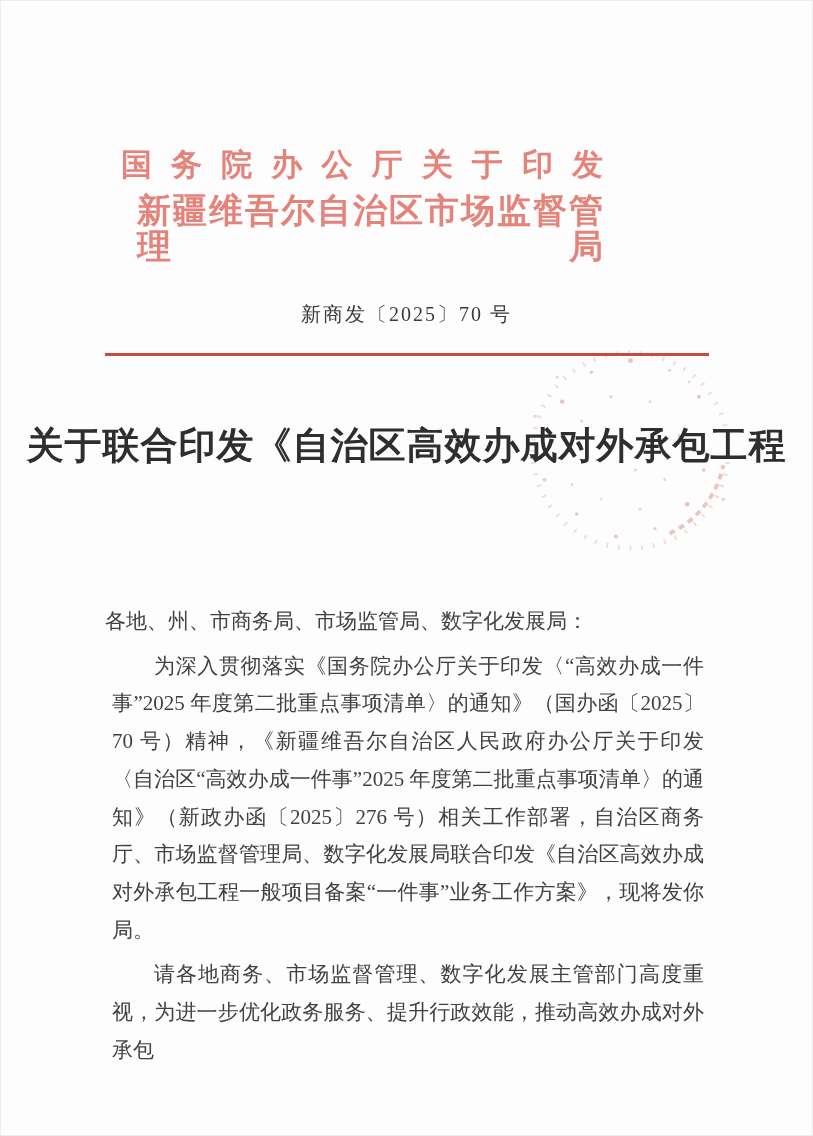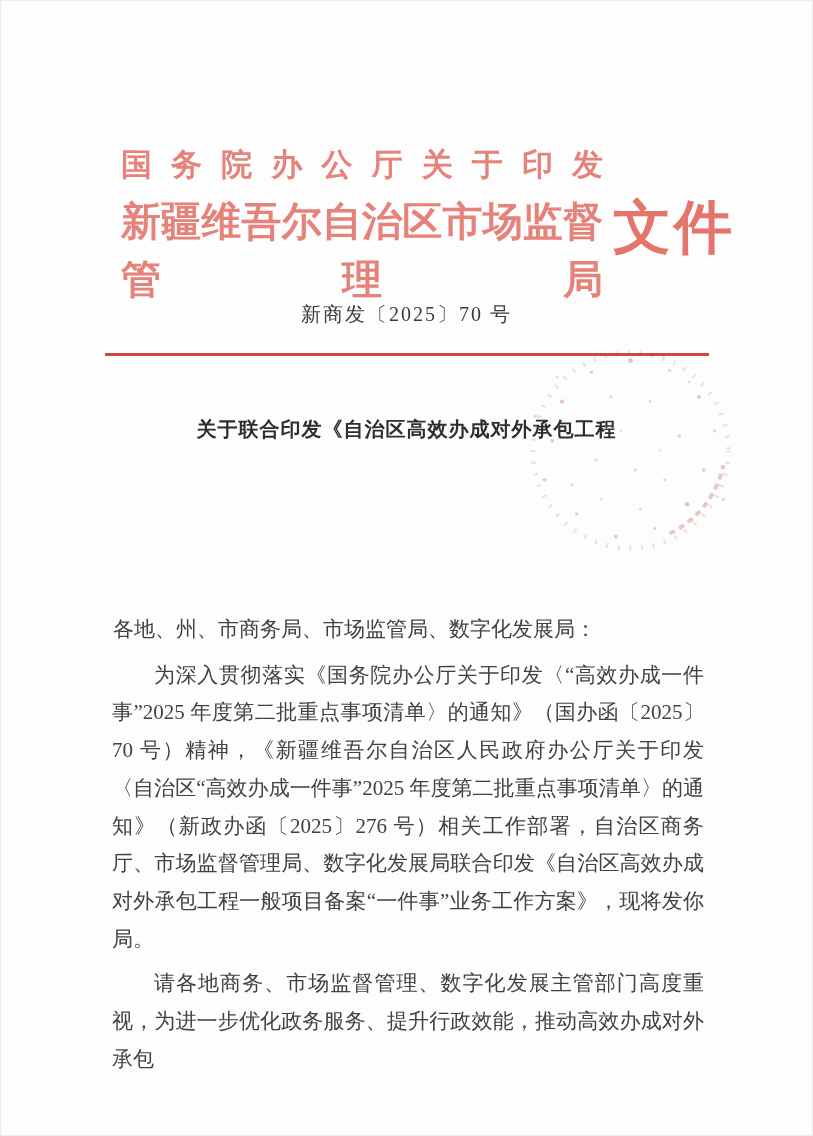--- a/index.html
+++ b/index.html
@@ -12,70 +12,69 @@
     overflow: hidden;
     font-family: "Liberation Serif", serif;
   }
   
   .agencies {
     position: absolute; left: 120px; top: 136px; width: 482px;
     color: #e5827a; font-weight: bold;
   }
   .agency { text-align: justify; text-align-last: justify; }
   .agency.a1 { font-size: 31px; height: 56px; line-height: 56px; }
-  .agency.a2, .agency.a3 { font-size: 40px; height: 50px; line-height: 58px; }
+  .agency.a2, .agency.a3 { font-size: 34px; height: 50px; line-height: 36px; margin-left: 16px; }
   
   .doc-type {
     position: absolute; left: 612px; top: 188px;
     font-size: 58px; font-weight: bold; letter-spacing: 3px;
     color: #e4756b;
     font-family: "Liberation Sans", sans-serif;
   }
   
   .doc-number {
     position: absolute; left: 0; top: 300px; width: 100%;
     text-align: center; font-size: 20px; letter-spacing: 2px;
     color: #3a3a3a;
   }
   
   .red-line {
     position: absolute; left: 104px; top: 352px;
     width: 604px; height: 3px; background: #c94a3f;
   }
   
   .title {
-    position: absolute; left: 0; top: 404px; width: 100%;
+    position: absolute; left: 0; top: 420px; width: 100%;
     text-align: center; font-weight: bold; color: #2e2e2e;
-    font-size: 20px; line-height: 49px; letter-spacing: 1px;
+    font-size: 37px; line-height: 49px; letter-spacing: 1px;
   }
   
   .seal {
     position: absolute; left: 522px; top: 342px;
     width: 215px; height: 215px; pointer-events: none;
   }
   
   .body-text {
     position: absolute; left: 104px; top: 602px; width: 606px;
     font-size: 21px; line-height: 37.7px; color: #414141;
     text-align: justify;
   }
   .body-text p { margin: 7px; text-indent: 2em; }
-  .body-text .salutation { margin: 8px; text-indent: 0; }
+  .body-text .salutation { margin: 0; text-indent: 0; }
 </style>
 </head>
 <body>
 
 <div class="page">
 
   <div class="agencies">
     <div class="agency a1">国务院办公厅关于印发</div>
     <div class="agency a2">新疆维吾尔自治区市场监督管理局</div>
   </div>
 
-  <div class="doc-type">文件</div>
 
   <div class="doc-number">新商发〔2025〕70 号</div>
 
   <div class="red-line"></div>
 
   <svg class="seal" viewBox="0 0 220 220">
     <g fill="#b5392c" stroke="none">
       <circle cx="110" cy="110" r="100" fill="none" stroke="#b5392c" stroke-width="5" stroke-dasharray="2 10" opacity="0.16"></circle>
       <path d="M 150 195 A 100 100 0 0 0 205 125" fill="none" stroke="#b5392c" stroke-width="4" opacity="0.28" stroke-dasharray="6 5"></path>
       <circle cx="40" cy="60" r="2.2" opacity="0.30"></circle>

